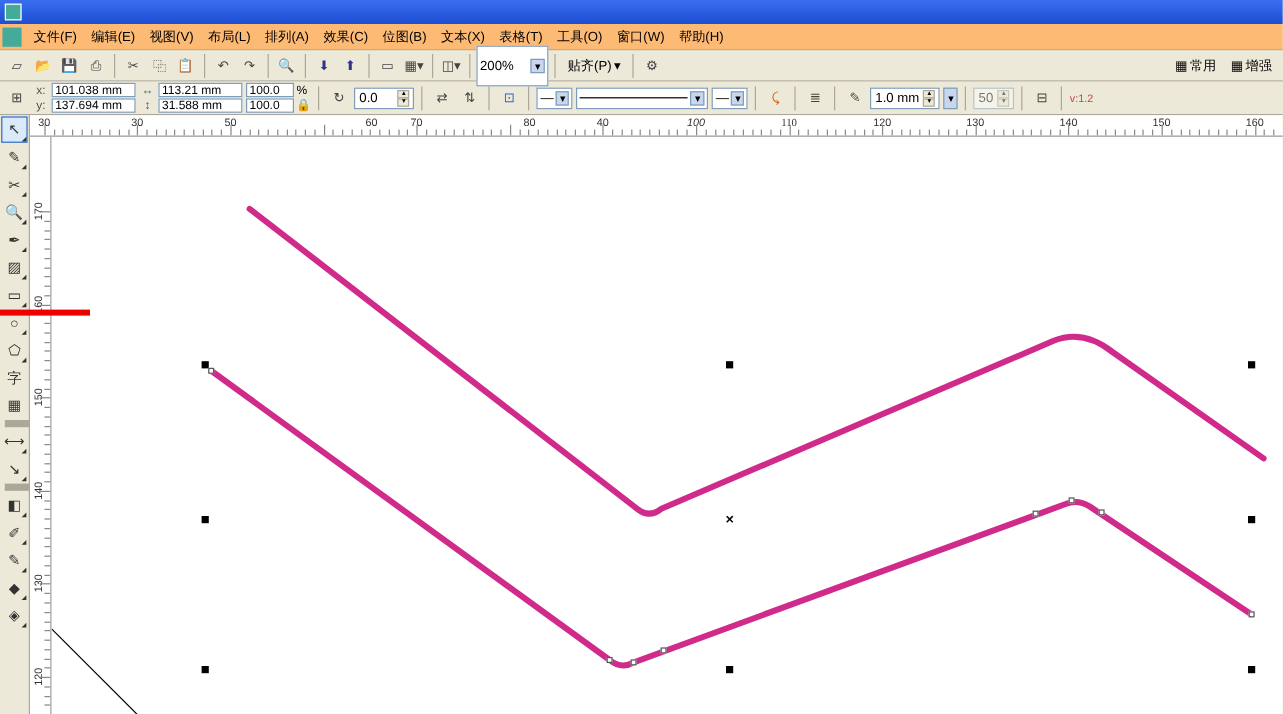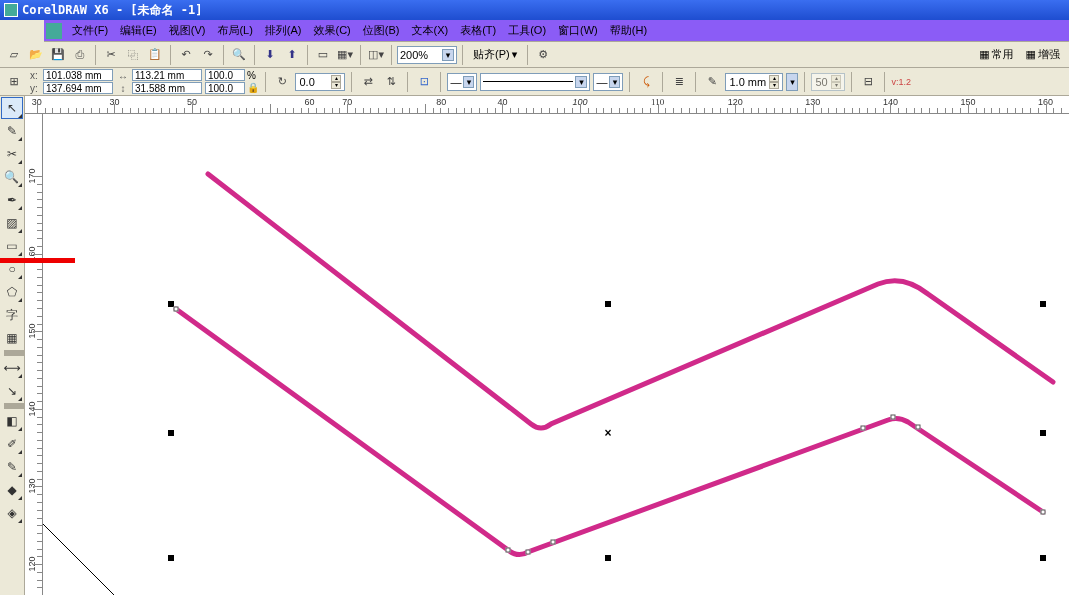--- a/index.html
+++ b/index.html
@@ -1,25 +1,25 @@
 <!DOCTYPE html>
 <html><head>
 <meta charset="utf-8">
 <style>
 * { box-sizing: border-box; margin: 0; padding: 0; }
 body { font-family: "Microsoft YaHei", Arial, sans-serif; font-size: 11px; background: #ece9d8; width: 1069px; height: 595px; overflow: hidden; position: relative; }
 .titlebar { background: linear-gradient(#3a6ef0,#1e4dd0); color: #fff; height: 20px; display: flex; align-items: center; padding: 0 4px; font-family: "SimSun", monospace; font-size: 12px; font-weight: bold; }
 .titlebar .app-icon { width: 14px; height: 14px; background: #4a9; margin-right: 4px; border: 1px solid #fff; }
-.menubar { background: #8b5cf6; border-bottom: 1px solid #aca899; height: 22px; display: flex; align-items: center; padding: 0 2px; margin-left: 44px; }
+.menubar { background: #fdba74; border-bottom: 1px solid #aca899; height: 22px; display: flex; align-items: center; padding: 0 2px; }
 .menubar .mi { padding: 2px 6px; cursor: pointer; }
 .menubar .app-icon2 { width: 16px; height: 16px; background: #4a9; margin-right: 4px; }
 .toolbar { background: #ece9d8; border-bottom: 1px solid #aca899; height: 26px; display: flex; align-items: center; padding: 0 4px; gap: 2px; }
 .tb { width: 20px; height: 20px; border: 1px solid transparent; display: flex; align-items: center; justify-content: center; cursor: pointer; color: #444; }
 .sep { width: 1px; height: 20px; background: #aca899; margin: 0 3px; }
-.zoom-sel { width: 60px; height: 18px; border: 1px solid #7f9db9; background: #fff; display: flex; align-items: center; padding: 0 2px; }
+.zoom-sel { width: 60px; height: 34px; border: 1px solid #7f9db9; background: #fff; display: flex; align-items: center; padding: 0 2px; }
 .zoom-sel .dd { width: 12px; background: #c8d6ee; border: 1px solid #7f9db9; text-align: center; font-size: 9px; margin-left: auto; }
 .propbar { background: #ece9d8; border-bottom: 1px solid #aca899; height: 28px; display: flex; align-items: center; padding: 0 4px; gap: 3px; }
 .propbar .grp { display: flex; align-items: center; gap: 2px; }
 .stacked { display: flex; flex-direction: column; gap: 1px; }
 .small-input { width: 70px; height: 12px; border: 1px solid #7f9db9; background: #fff; font-size: 10px; padding: 0 2px; display: flex; align-items: center; }
 .ic { width: 14px; height: 12px; display: flex; align-items: center; justify-content: center; font-size: 10px; color: #555; }
 .rot-input { width: 50px; height: 18px; border: 1px solid #7f9db9; background: #fff; display: flex; align-items: center; padding: 0 3px; }
 .style-sel { height: 18px; border: 1px solid #7f9db9; background: #fff; display: flex; align-items: center; padding: 0 2px; }
 .style-sel .dd { width: 12px; background: #c8d6ee; border: 1px solid #7f9db9; text-align: center; font-size: 9px; margin-left: 2px; }
 .lw-input { width: 58px; height: 18px; border: 1px solid #7f9db9; background: #fff; display: flex; align-items: center; padding: 0 3px; }
@@ -48,21 +48,20 @@
 .node { position: absolute; width: 5px; height: 5px; background: #fff; border: 1px solid #555; transform: translate(-50%,-50%); }
 .red-mark { position: absolute; left: 0; width: 75px; height: 5px; background: #e00; top: 258px; z-index: 10; }
 .right-group { margin-left: auto; display: flex; gap: 2px; align-items: center; }
 .txtbtn { height: 20px; border: 1px solid transparent; padding: 0 4px; display: flex; align-items: center; gap: 2px; cursor: pointer; }
 </style>
 </head>
 <body>
 
 <div class="titlebar">
   <div class="app-icon"></div>
-  <span>CorelDRAW X6 - [未命名 -1]</span>
 </div>
 
 <div class="menubar">
   <div class="app-icon2"></div>
   <div id="menu-items" style="display: flex;">
       <div class="mi">文件(F)</div>
       <div class="mi">编辑(E)</div>
       <div class="mi">视图(V)</div>
       <div class="mi">布局(L)</div>
       <div class="mi">排列(A)</div>

